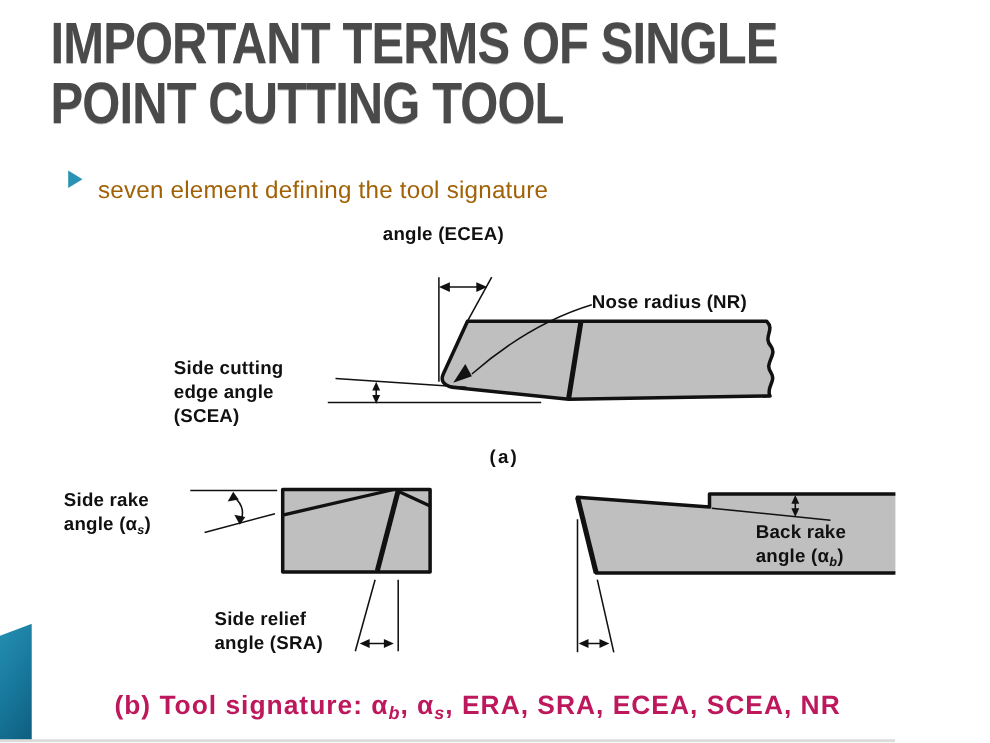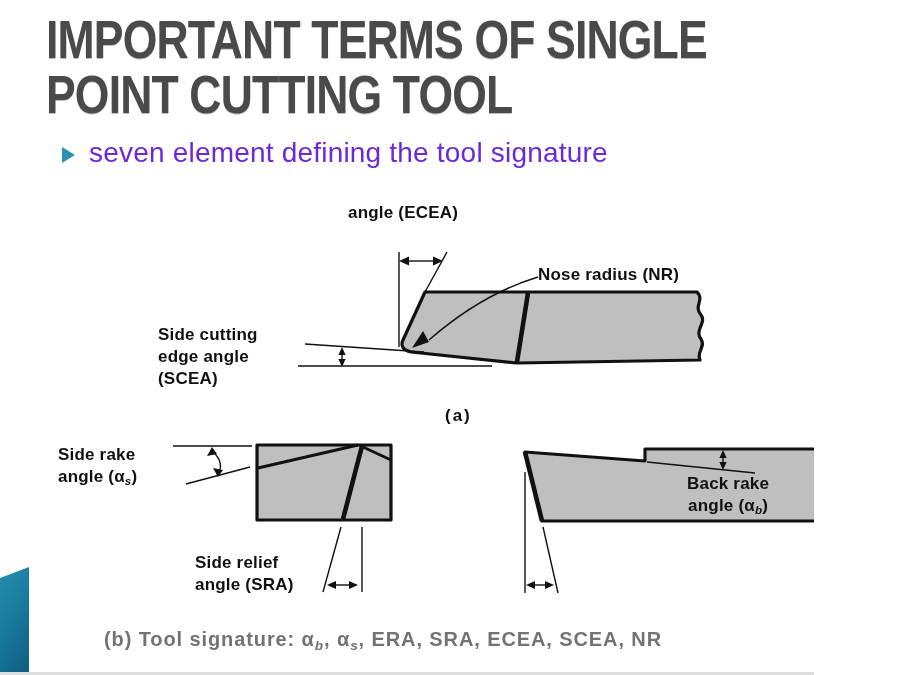--- a/index.html
+++ b/index.html
@@ -16,37 +16,37 @@
     text-shadow:0 1px 0 rgba(0,0,0,0.25);
     white-space:nowrap;
   }
   
   .bullet-row{position:absolute;left:62px;top:137px;display:flex;align-items:center;}
   .bullet-arrow{
     width:0;height:0;border-left:13px solid var(--accent-teal,#2a93b4);
     border-top:8px solid transparent;border-bottom:8px solid transparent;
     margin-right:14px;margin-top:3px;
   }
-  .bullet-text{font-size:28px;color:#6d28d9;letter-spacing:0.2px;white-space:nowrap;}
+  .bullet-text{font-size:22px;color:#a16207;letter-spacing:0.2px;white-space:nowrap;margin-top:23px;}
   
   svg.art{position:absolute;left:0;top:0;}
   .tool{fill:var(--tool-fill,#bfbfbf);stroke:var(--line-color,#111);stroke-width:3.2;stroke-linejoin:round;}
   .thick{stroke:var(--line-color,#111);stroke-width:4.6;fill:none;stroke-linecap:butt;}
   .med{stroke:var(--line-color,#111);stroke-width:3;fill:none;}
   .thin{stroke:var(--line-color,#111);stroke-width:1.4;fill:none;}
   .arr{fill:var(--line-color,#111);stroke:none;}
   
   .lbl{
     position:absolute;font-size:17px;font-weight:600;color:#101010;
     line-height:1.3;letter-spacing:0.2px;white-space:nowrap;
   }
   .lbl sub{font-size:0.68em;font-style:italic;vertical-align:-0.28em;line-height:0;}
   .fig-caption{
-    position:absolute;left:104px;top:628px;font-size:20px;font-weight:600;
-    color:#737373;letter-spacing:0.9px;white-space:nowrap;
+    position:absolute;left:104px;top:628px;font-size:24px;font-weight:600;
+    color:#be185d;letter-spacing:0.9px;white-space:nowrap;
   }
   .fig-caption sub{font-size:0.68em;font-style:italic;vertical-align:-0.28em;line-height:0;}
   
   .corner-accent{
     position:absolute;left:0;top:567px;width:29px;height:108px;
     background:linear-gradient(125deg,#2490b2 0%,#17759a 55%,#0e5d7d 100%);
     clip-path:polygon(0 11px,100% 0,100% 100%,0 100%);
   }
   .bottom-line{position:absolute;left:0;right:0;bottom:0;height:3px;background:#dcdcdc;}
 </style>
@@ -141,21 +141,21 @@
   <div class="lbl" style="left:58px;top:444px;">
     <div>Side rake</div>
     <div><span>angle (α</span><sub>s</sub><span>)</span></div>
   </div>
 
   <div class="lbl" style="left:167px;top:552px;margin-left:28px;">
     <div>Side relief</div>
     <div>angle (SRA)</div>
   </div>
 
-  <div class="lbl" style="left:687px;top:473px;text-align:center;">
+  <div class="lbl" style="left:687px;top:473px;">
     <div>Back rake</div>
     <div><span>angle (α</span><sub>b</sub><span>)</span></div>
   </div>
 
 
   <div class="fig-caption">
     <span>(b) Tool signature: α</span><sub>b</sub><span>, α</span><sub>s</sub><span>, ERA, SRA, ECEA, SCEA, NR</span>
   </div>
 
   <div class="corner-accent"></div>

